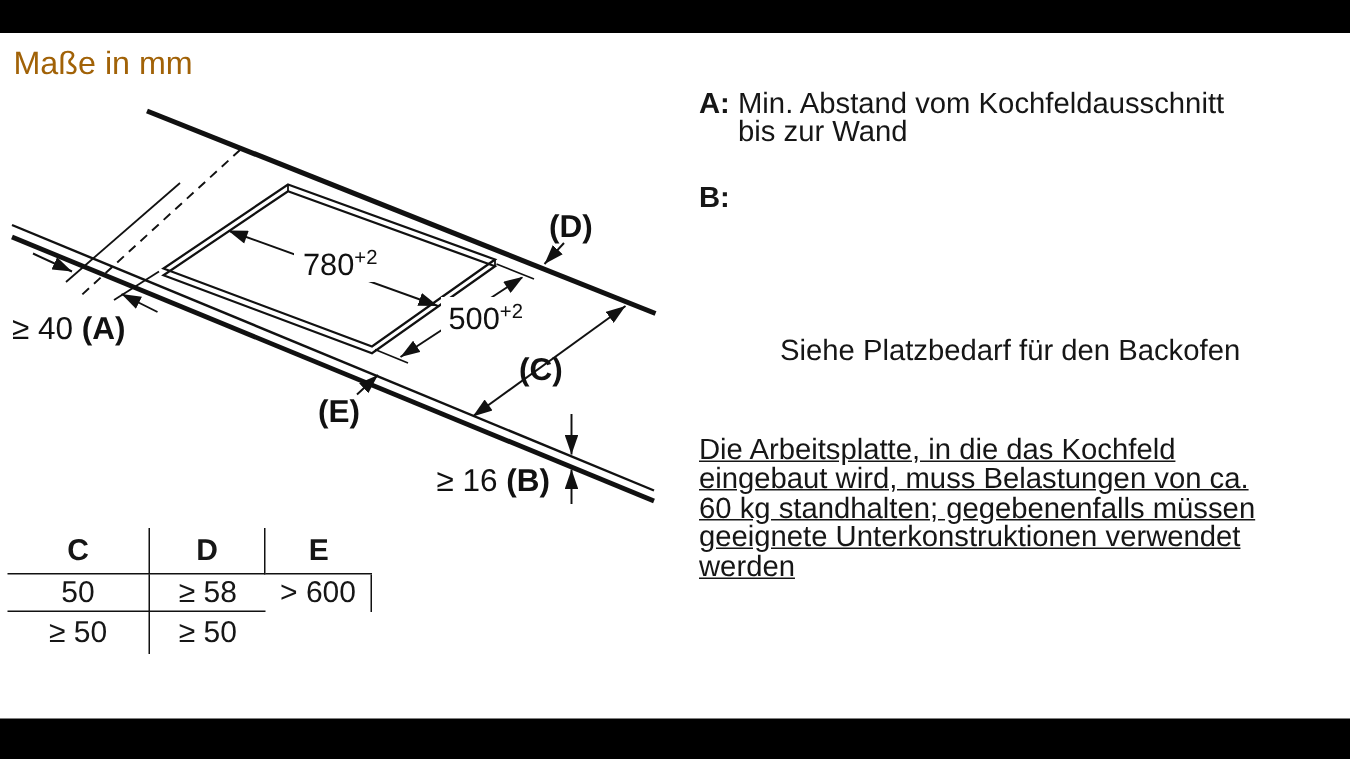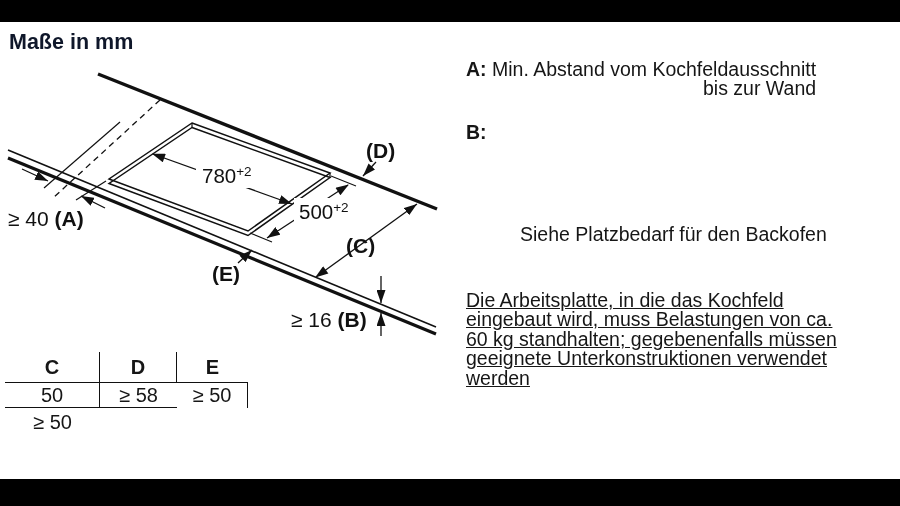--- a/index.html
+++ b/index.html
@@ -7,30 +7,30 @@
     width:900px;height:506px;position:relative;overflow:hidden;
     background:#ffffff;
     font-family:"Liberation Sans",sans-serif;
     color:#111;
   }
   .bar{position:absolute;left:0;width:900px;background:#000;}
   #bar-top{top:0;height:22px;}
   #bar-bottom{top:479px;height:27px;}
   #page-title{
     position:absolute;left:9px;top:30px;
-    font-size:21.5px;line-height:24px;color:#0f172a;font-weight:bold;
+    font-size:21.5px;line-height:24px;color:#a16207;
   }
   #diagram-svg{position:absolute;left:0;top:0;}
   svg text{font-family:"Liberation Sans",sans-serif;fill:#111;}
   .note{
     position:absolute;left:466px;width:430px;display:flex;
     font-size:19.5px;line-height:19.4px;color:#161616;
   }
   .note-label{flex:0 0 26px;font-weight:bold;}
-  .note-body{white-space:pre-line;text-align:right;}
+  .note-body{white-space:pre-line;}
   .plain-note{
     position:absolute;font-size:19.5px;line-height:19.4px;color:#161616;
     white-space:pre-line;
   }
   #note-a{top:60px;}
   #note-b{top:123px;}
   #note-b-extra{left:520px;top:225px;width:404px;}
   #note-load{left:466px;top:291px;width:430px;text-decoration:underline;}
   #dim-table{
     position:absolute;left:5px;top:352px;width:243px;height:84px;
@@ -125,20 +125,21 @@
 </svg>
 
 <div id="dim-table">
   <div class="cell head vline hline">C</div>
   <div class="cell head vline hline">D</div>
   <div class="cell head hline">E</div>
 
   <div class="cell vline hline">50</div>
   <div class="cell hline">≥ 58</div>
 
+  <div class="cell vline">&gt; 600</div>
   <div class="cell vline">≥ 50</div>
   <div class="cell">≥ 50</div>
 </div>
 
 <div class="note" id="note-a">
   <div class="note-label">A:</div>
   <div class="note-body">Min. Abstand vom Kochfeldausschnitt
 bis zur Wand</div>
 </div>
 

